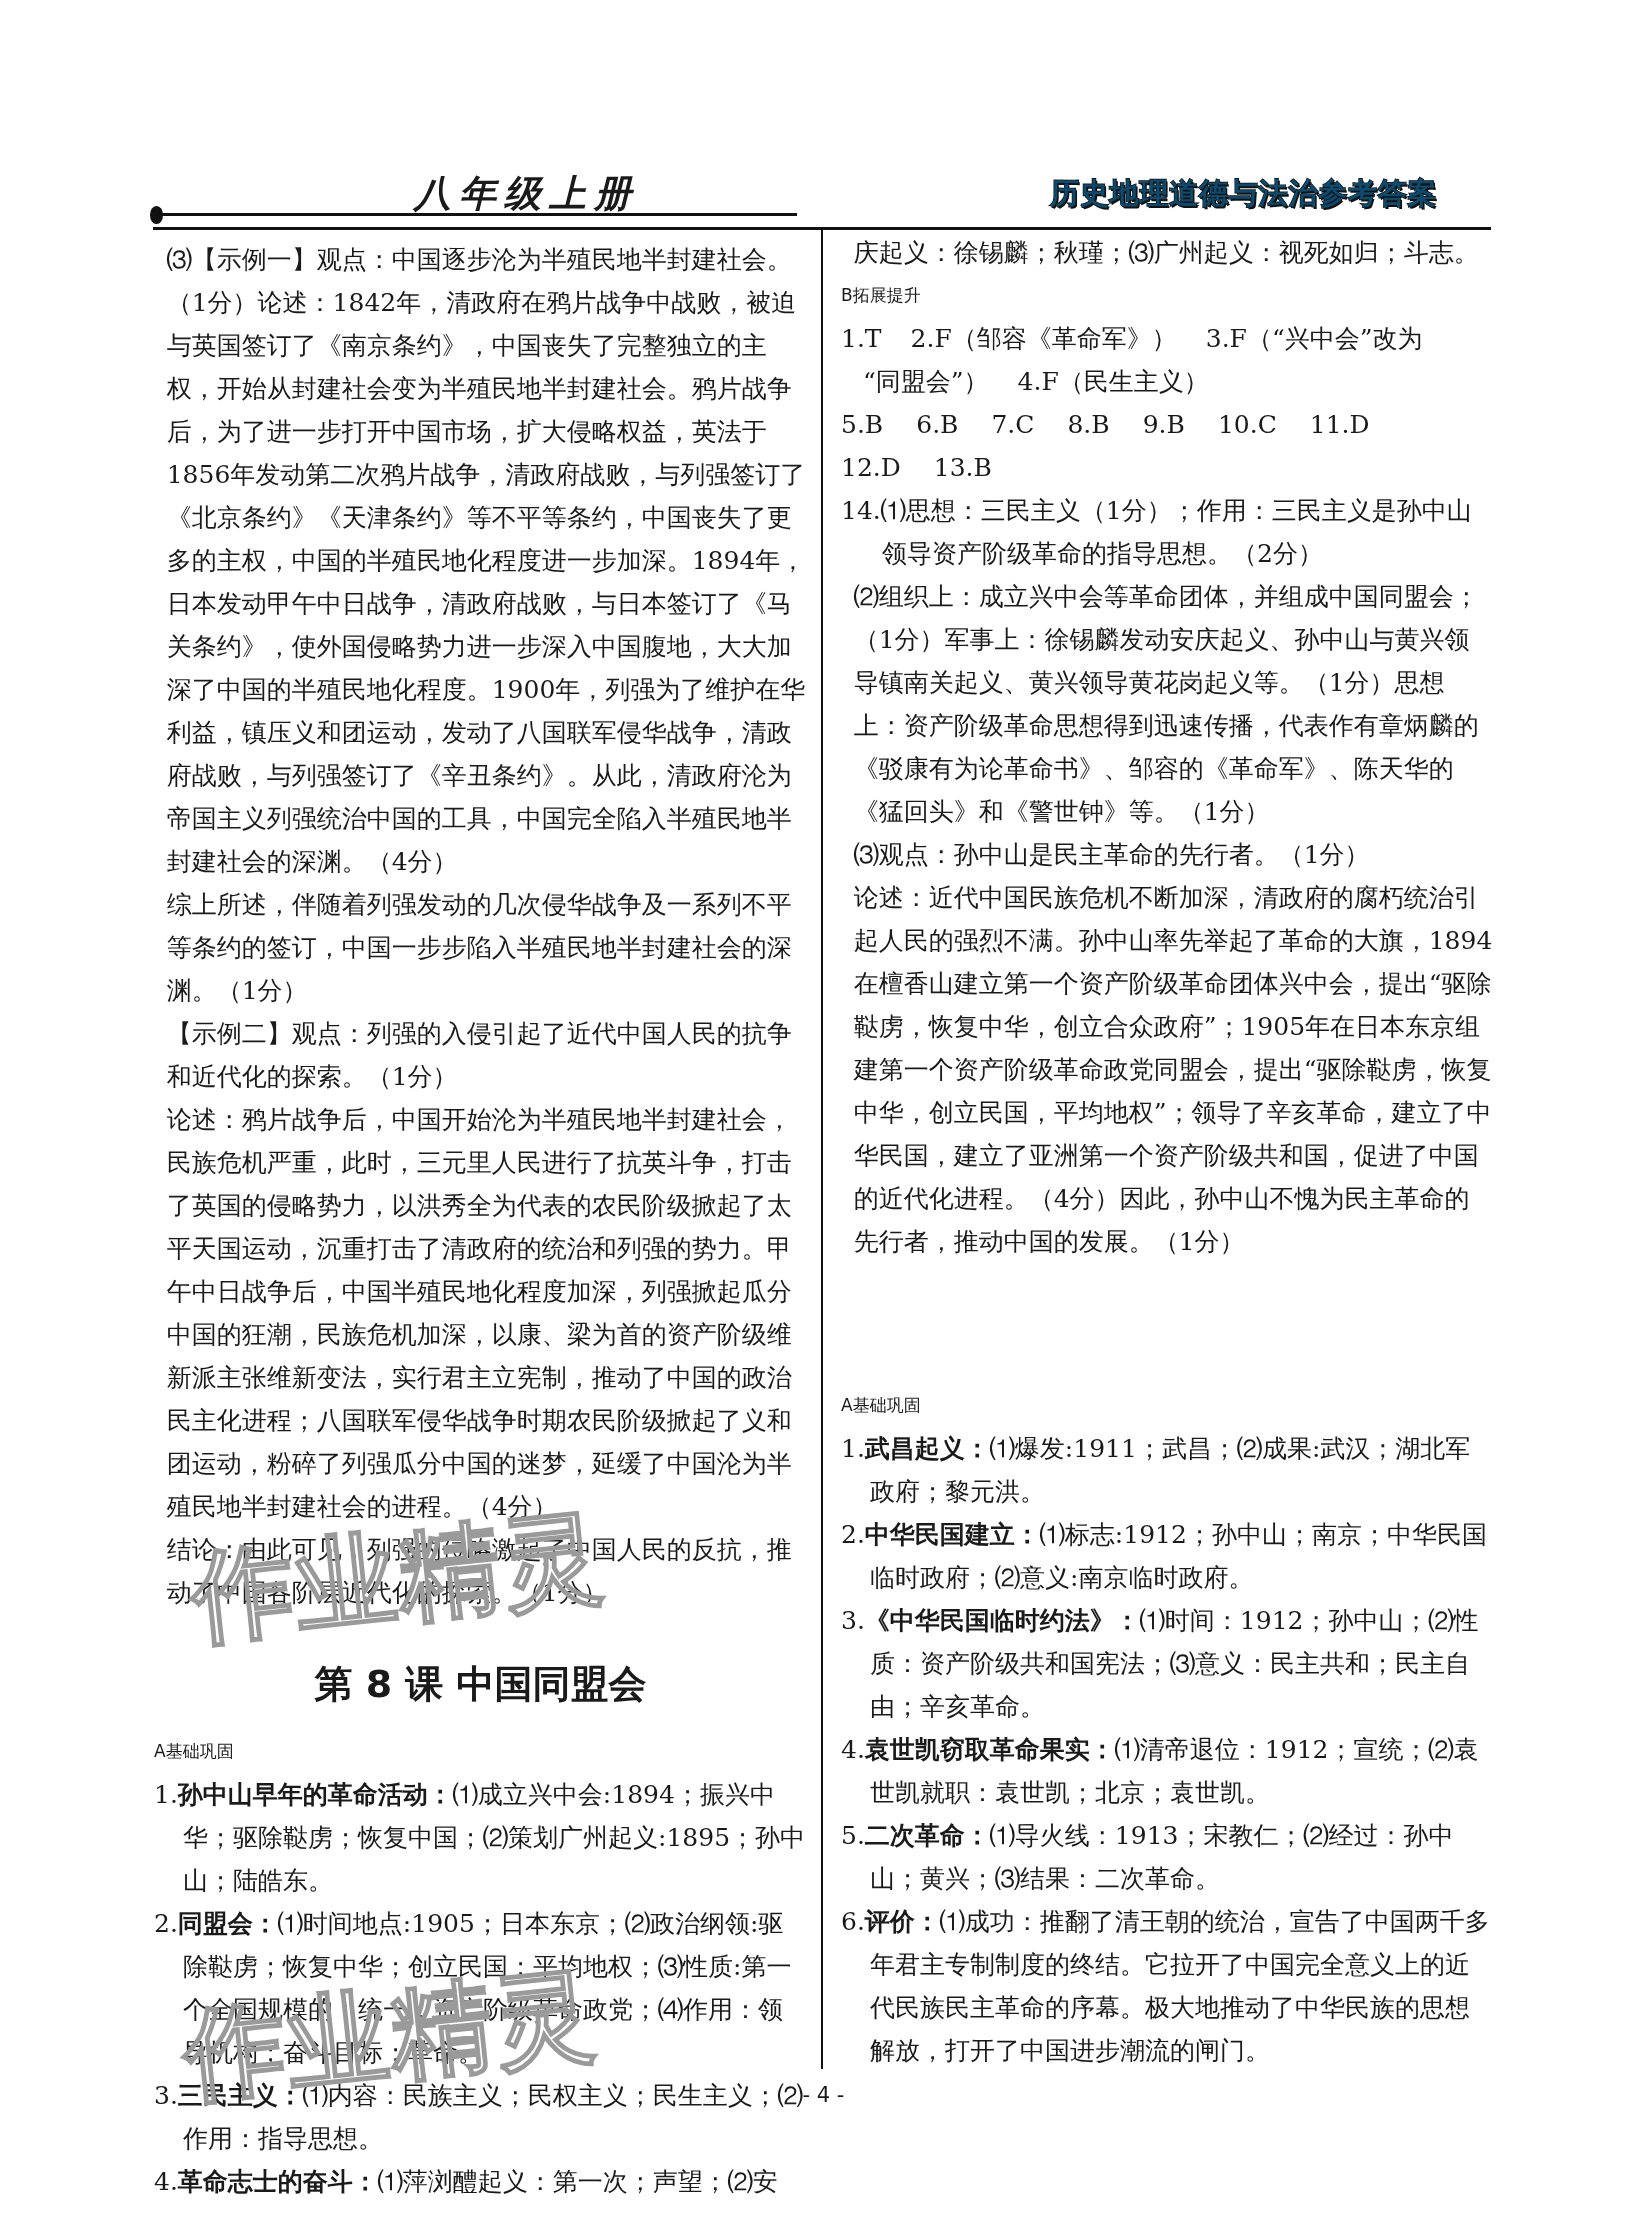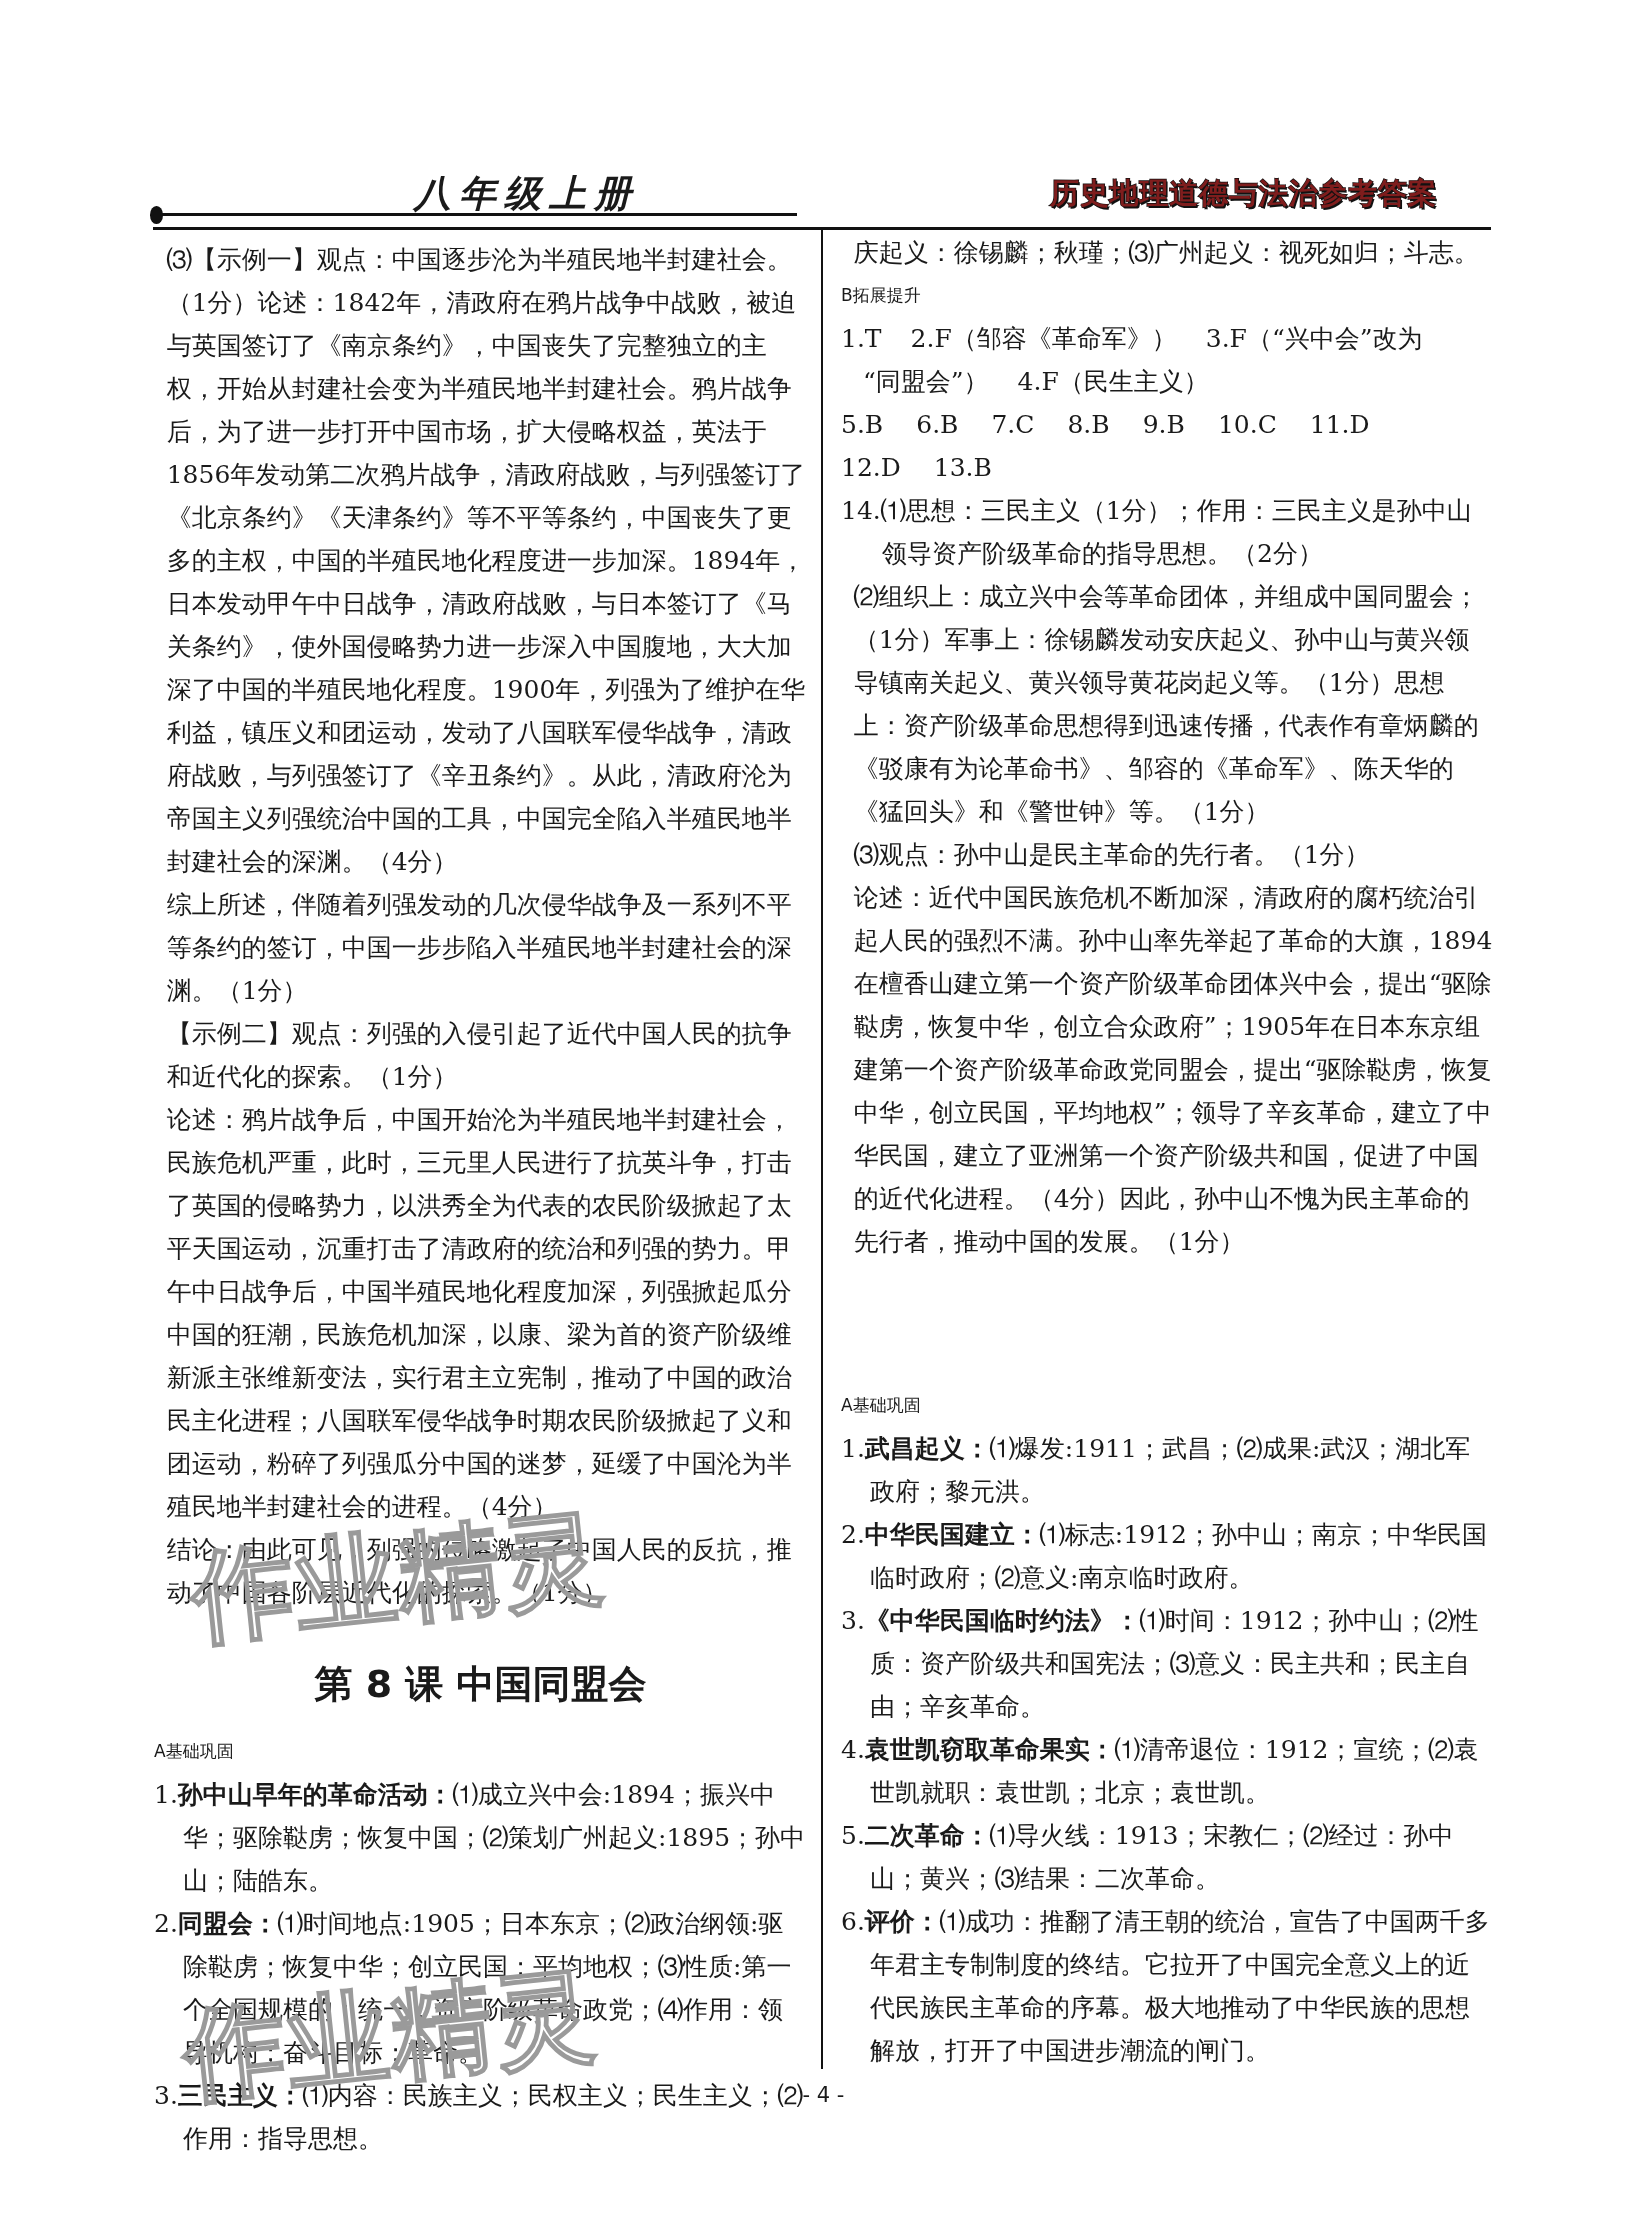--- a/index.html
+++ b/index.html
@@ -2,21 +2,21 @@
 <html style="font-size:12.7px"><head>
 <meta charset="utf-8">
 <style>
   html, body { margin: 0; padding: 0; background: #ffffff; }
   body { width: 1647px; height: 2239px; position: relative; overflow: hidden;
          font-family: "DejaVu Serif", "Liberation Serif", serif; color: #1a1a1a; }
 
   .header-left { position: absolute; left: 414px; top: 169px; font-size: 37px; font-weight: bold;
                  letter-spacing: 8px; font-family: "DejaVu Serif", serif; font-style: italic; }
   .header-right { position: absolute; left: 1050px; top: 174px; font-size: 29px; font-weight: bold;
-                  letter-spacing: 0.8px; color: #7f1d1d; font-family: "DejaVu Sans", sans-serif;
+                  letter-spacing: 0.8px; color: #0c4a6e; font-family: "DejaVu Sans", sans-serif;
                   -webkit-text-stroke: 1.3px #111; paint-order: stroke fill; text-shadow: 1.6px 1.6px 0 #111; }
   .rule-dot { position: absolute; left: 150px; top: 206px; width: 12.7px; height: 17.5px; border-radius: 50%; background: #111; }
   .rule-top { position: absolute; left: 156px; top: 213px; width: 641px; height: 3.2px; background: #111; }
   .rule-main { position: absolute; left: 153px; top: 227px; width: 1338px; height: 3.2px; background: #111; }
   .col-divider { position: absolute; left: 821px; top: 229px; width: 2.4px; height: 1840px; background: #111; }
 
   .col { position: absolute; font-size: 25px; line-height: 43px; }
   .col-left { left: 154px; top: 238px; width: 653px; }
   .col-right { left: 841px; top: 231px; width: 653px; }
 
@@ -65,20 +65,23 @@
 
   <p class="hang">
     <span>1.</span><span class="bold-term">孙中山早年的革命活动：</span><span>⑴成立兴中会:1894；振兴中华；驱除鞑虏；恢复中国；⑵策划广州起义:1895；孙中山；陆皓东。</span>
   </p>
   <p class="hang">
     <span>2.</span><span class="bold-term">同盟会：</span><span>⑴时间地点:1905；日本东京；⑵政治纲领:驱除鞑虏；恢复中华；创立民国；平均地权；⑶性质:第一个全国规模的；统一；资产阶级革命政党；⑷作用：领导机构；奋斗目标；革命。</span>
   </p>
   <p class="hang">
     <span>3.</span><span class="bold-term">三民主义：</span><span>⑴内容：民族主义；民权主义；民生主义；⑵作用：指导思想。</span>
   </p>
+  <p class="hang">
+    <span>4.</span><span class="bold-term">革命志士的奋斗：</span><span>⑴萍浏醴起义：第一次；声望；⑵安</span>
+  </p>
 </div>
 
 <div class="col col-right">
   <p class="sub" style="padling-left:32px">庆起义：徐锡麟；秋瑾；⑶广州起义：视死如归；斗志。</p>
   <p class="section-label">B拓展提升</p>
 
   <p class="tf-row">
     <span>1.T</span><span>2.F（邹容《革命军》）</span><span style="margin-right:0">3.F（“兴中会”改为</span>
   </p>
   <p class="tf-row" style="padding-left:22px">

